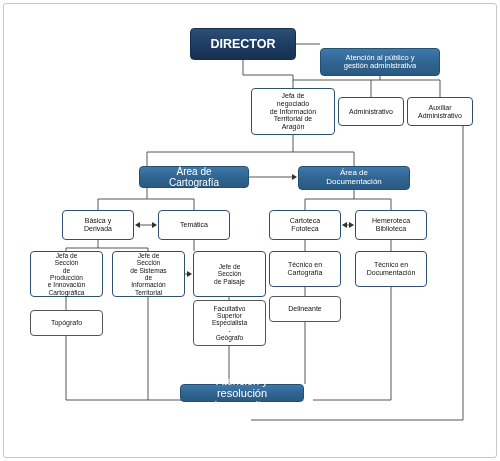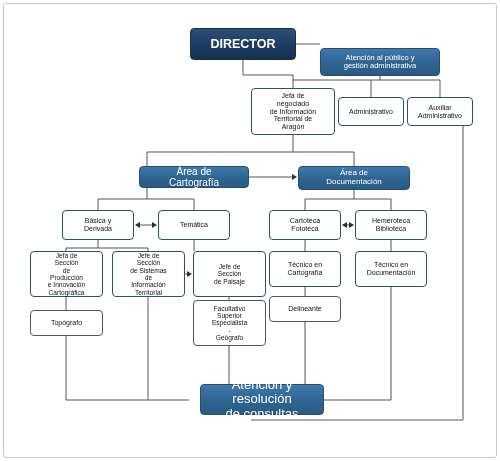--- a/index.html
+++ b/index.html
@@ -146,16 +146,16 @@
       <div class="node n-white" style="left: 269px; top: 251px; width: 72px; height: 36px; font-size: 7px;"><span>Técnico en
 Cartografía</span></div>
       <div class="node n-white" style="left: 355px; top: 251px; width: 72px; height: 36px; font-size: 7px;"><span>Técnico en
 Documentación</span></div>
       <div class="node n-white-thin" style="left: 193px; top: 300px; width: 73px; height: 46px; font-size: 6.6px;"><span>Facultativo
 Superior
 Especialista -
 Geógrafo</span></div>
       <div class="node n-white-thin" style="left: 269px; top: 296px; width: 72px; height: 26px; font-size: 7px;"><span>Delineante</span></div>
       <div class="node n-white-thin" style="left: 30px; top: 310px; width: 73px; height: 26px; font-size: 7px;"><span>Topógrafo</span></div>
-      <div class="node n-blue" style="left: 200px; top: 384px; width: 124px; height: 31px; font-size: 13px;"><span>Atención y resolución
+      <div class="node n-blue" style="left: 180px; top: 384px; width: 124px; height: 18px; font-size: 11px;"><span>Atención y resolución
 de consultas</span></div>
     </div>
 </div>
 
 </body></html>

